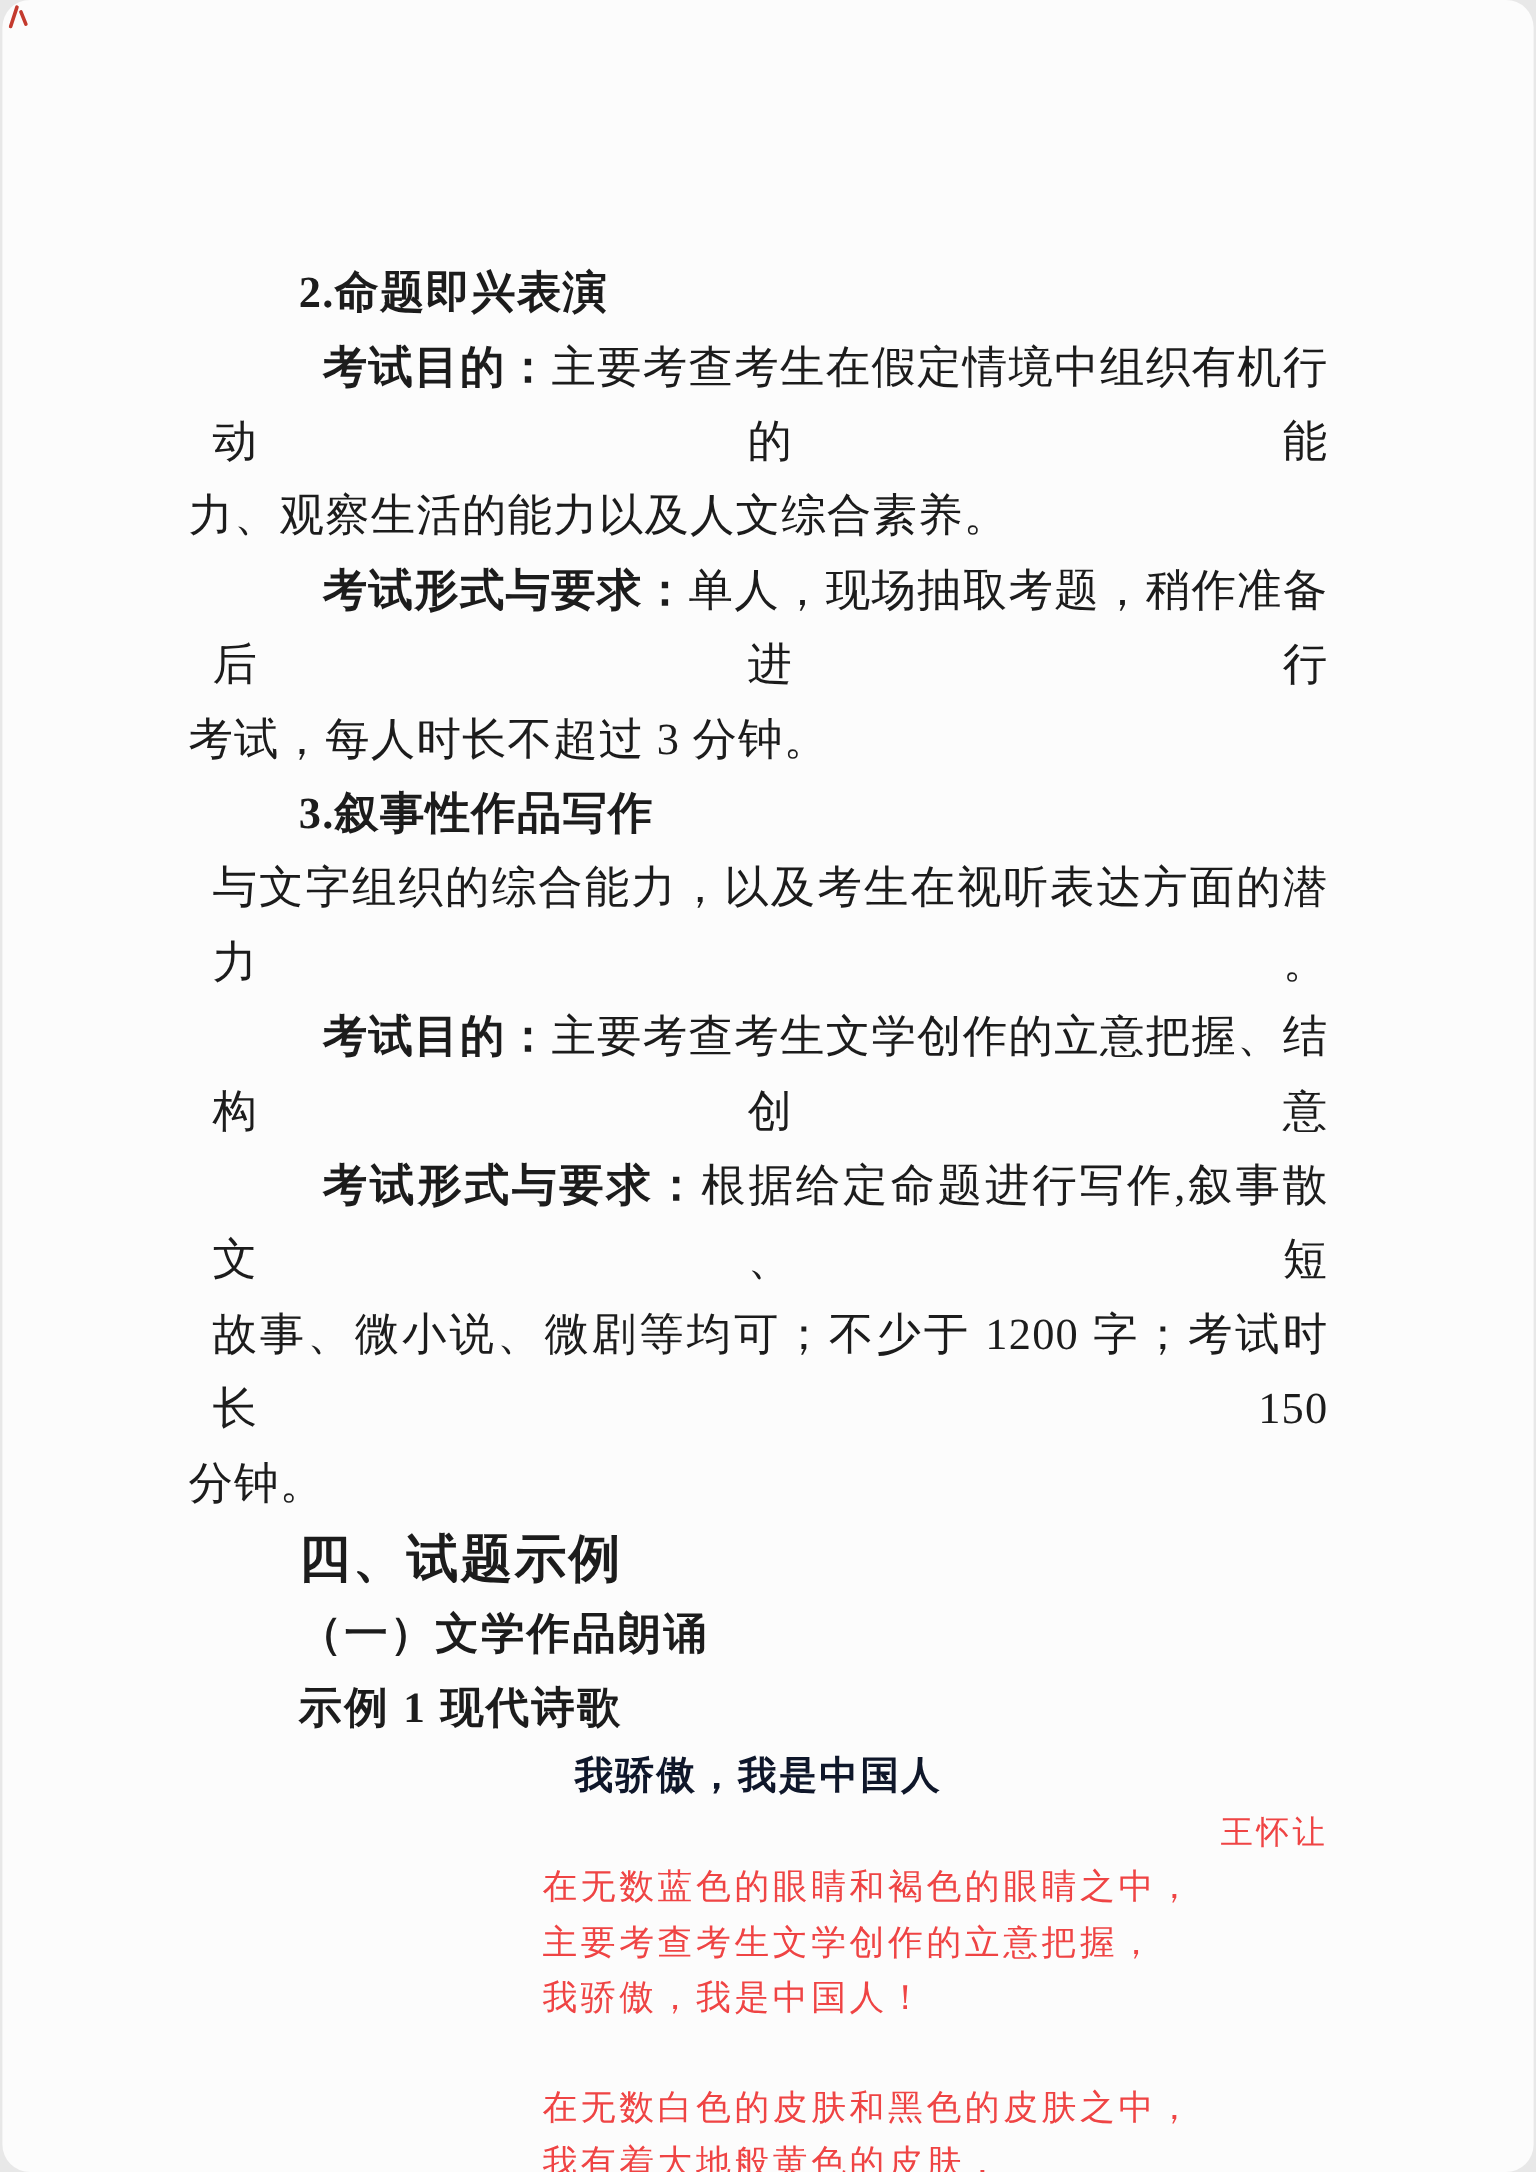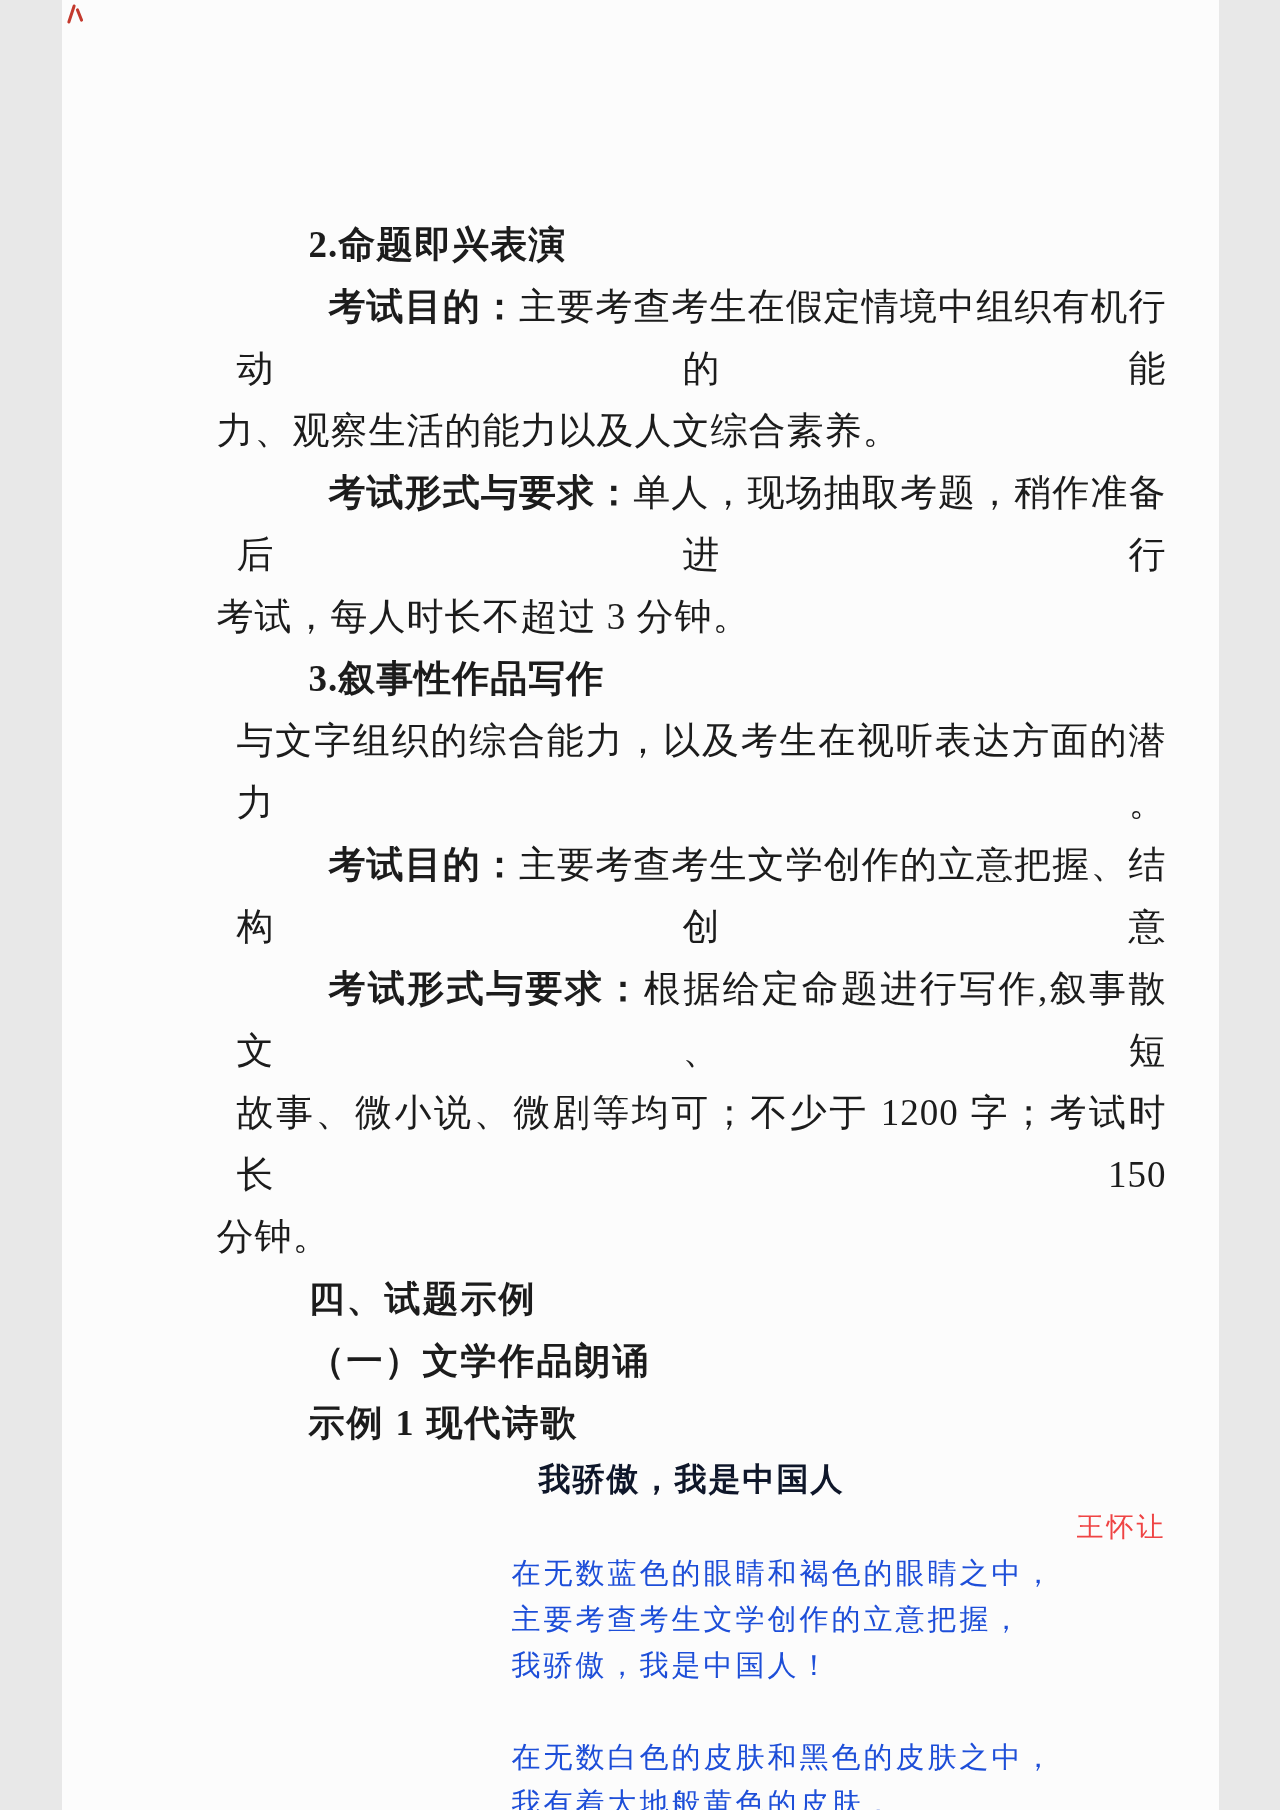--- a/index.html
+++ b/index.html
@@ -1,23 +1,24 @@
 <!DOCTYPE html>
 <html><head>
 <meta charset="utf-8">
 <style>
   html,body{margin:0;padding:0;}
   body{background:#e8e8e8;}
   .page{
     position:relative;
-    width:1157px;height:1810px;
+    width:1276px;height:1810px;
     margin:0 auto;
     background:#fcfcfc;
     overflow:hidden;
     font-family:"Liberation Serif","DejaVu Serif",serif;
+    border-radius:23px;
   }
   
   .artifact{
     position:absolute;left:6px;top:2px;width:22px;height:30px;
   }
   .artifact .s1,.artifact .s2{
     position:absolute;background:#c43a2e;border-radius:2px;
   }
   .artifact .s1{left:2px;top:2px;width:3px;height:20px;transform:rotate(18deg);}
   .artifact .s2{left:10px;top:6px;width:3px;height:14px;transform:rotate(-22deg);}
@@ -25,39 +26,39 @@
   .content{
     position:absolute;
     left:155px;top:214px;width:950px;
     color:#1c1c1c;
   }
   .line{white-space:normal;}
   .body,.heading{font-size:37px;line-height:62px;letter-spacing:1px;}
   .heading{font-weight:700;}
   .heading-hei{
     font-family:"Liberation Sans","DejaVu Sans",sans-serif;
-    font-weight:700;font-size:36px;line-height:62px;letter-spacing:2px;
+    font-weight:700;font-size:43px;line-height:62px;letter-spacing:2px;
   }
   .heading-kai{font-weight:700;font-size:36px;line-height:62px;letter-spacing:2px;}
   .indent{text-indent:92px;}
   .justify{text-align:justify;text-align-last:justify;margin-left:20px;}
   .b{font-weight:700;}
 
   .poem-title{
     font-family:"Liberation Sans","DejaVu Sans",sans-serif;
     font-weight:700;font-size:32px;line-height:50px;
     text-align:center;letter-spacing:2px;color:#0f172a;
   }
   .poem-author{
     font-size:27px;line-height:46px;text-align:right;
     color:#ef4444;letter-spacing:3px;
   }
   .poem{
     font-size:29px;line-height:46px;margin-left:295px;
-    color:#1d4ed8;letter-spacing:3px;
+    color:#ef4444;letter-spacing:3px;
   }
   .blank{height:46px;}
 </style>
 </head>
 <body>
 
 <div class="page">
   <div class="artifact">
     <div class="s1"></div>
     <div class="s2"></div>

